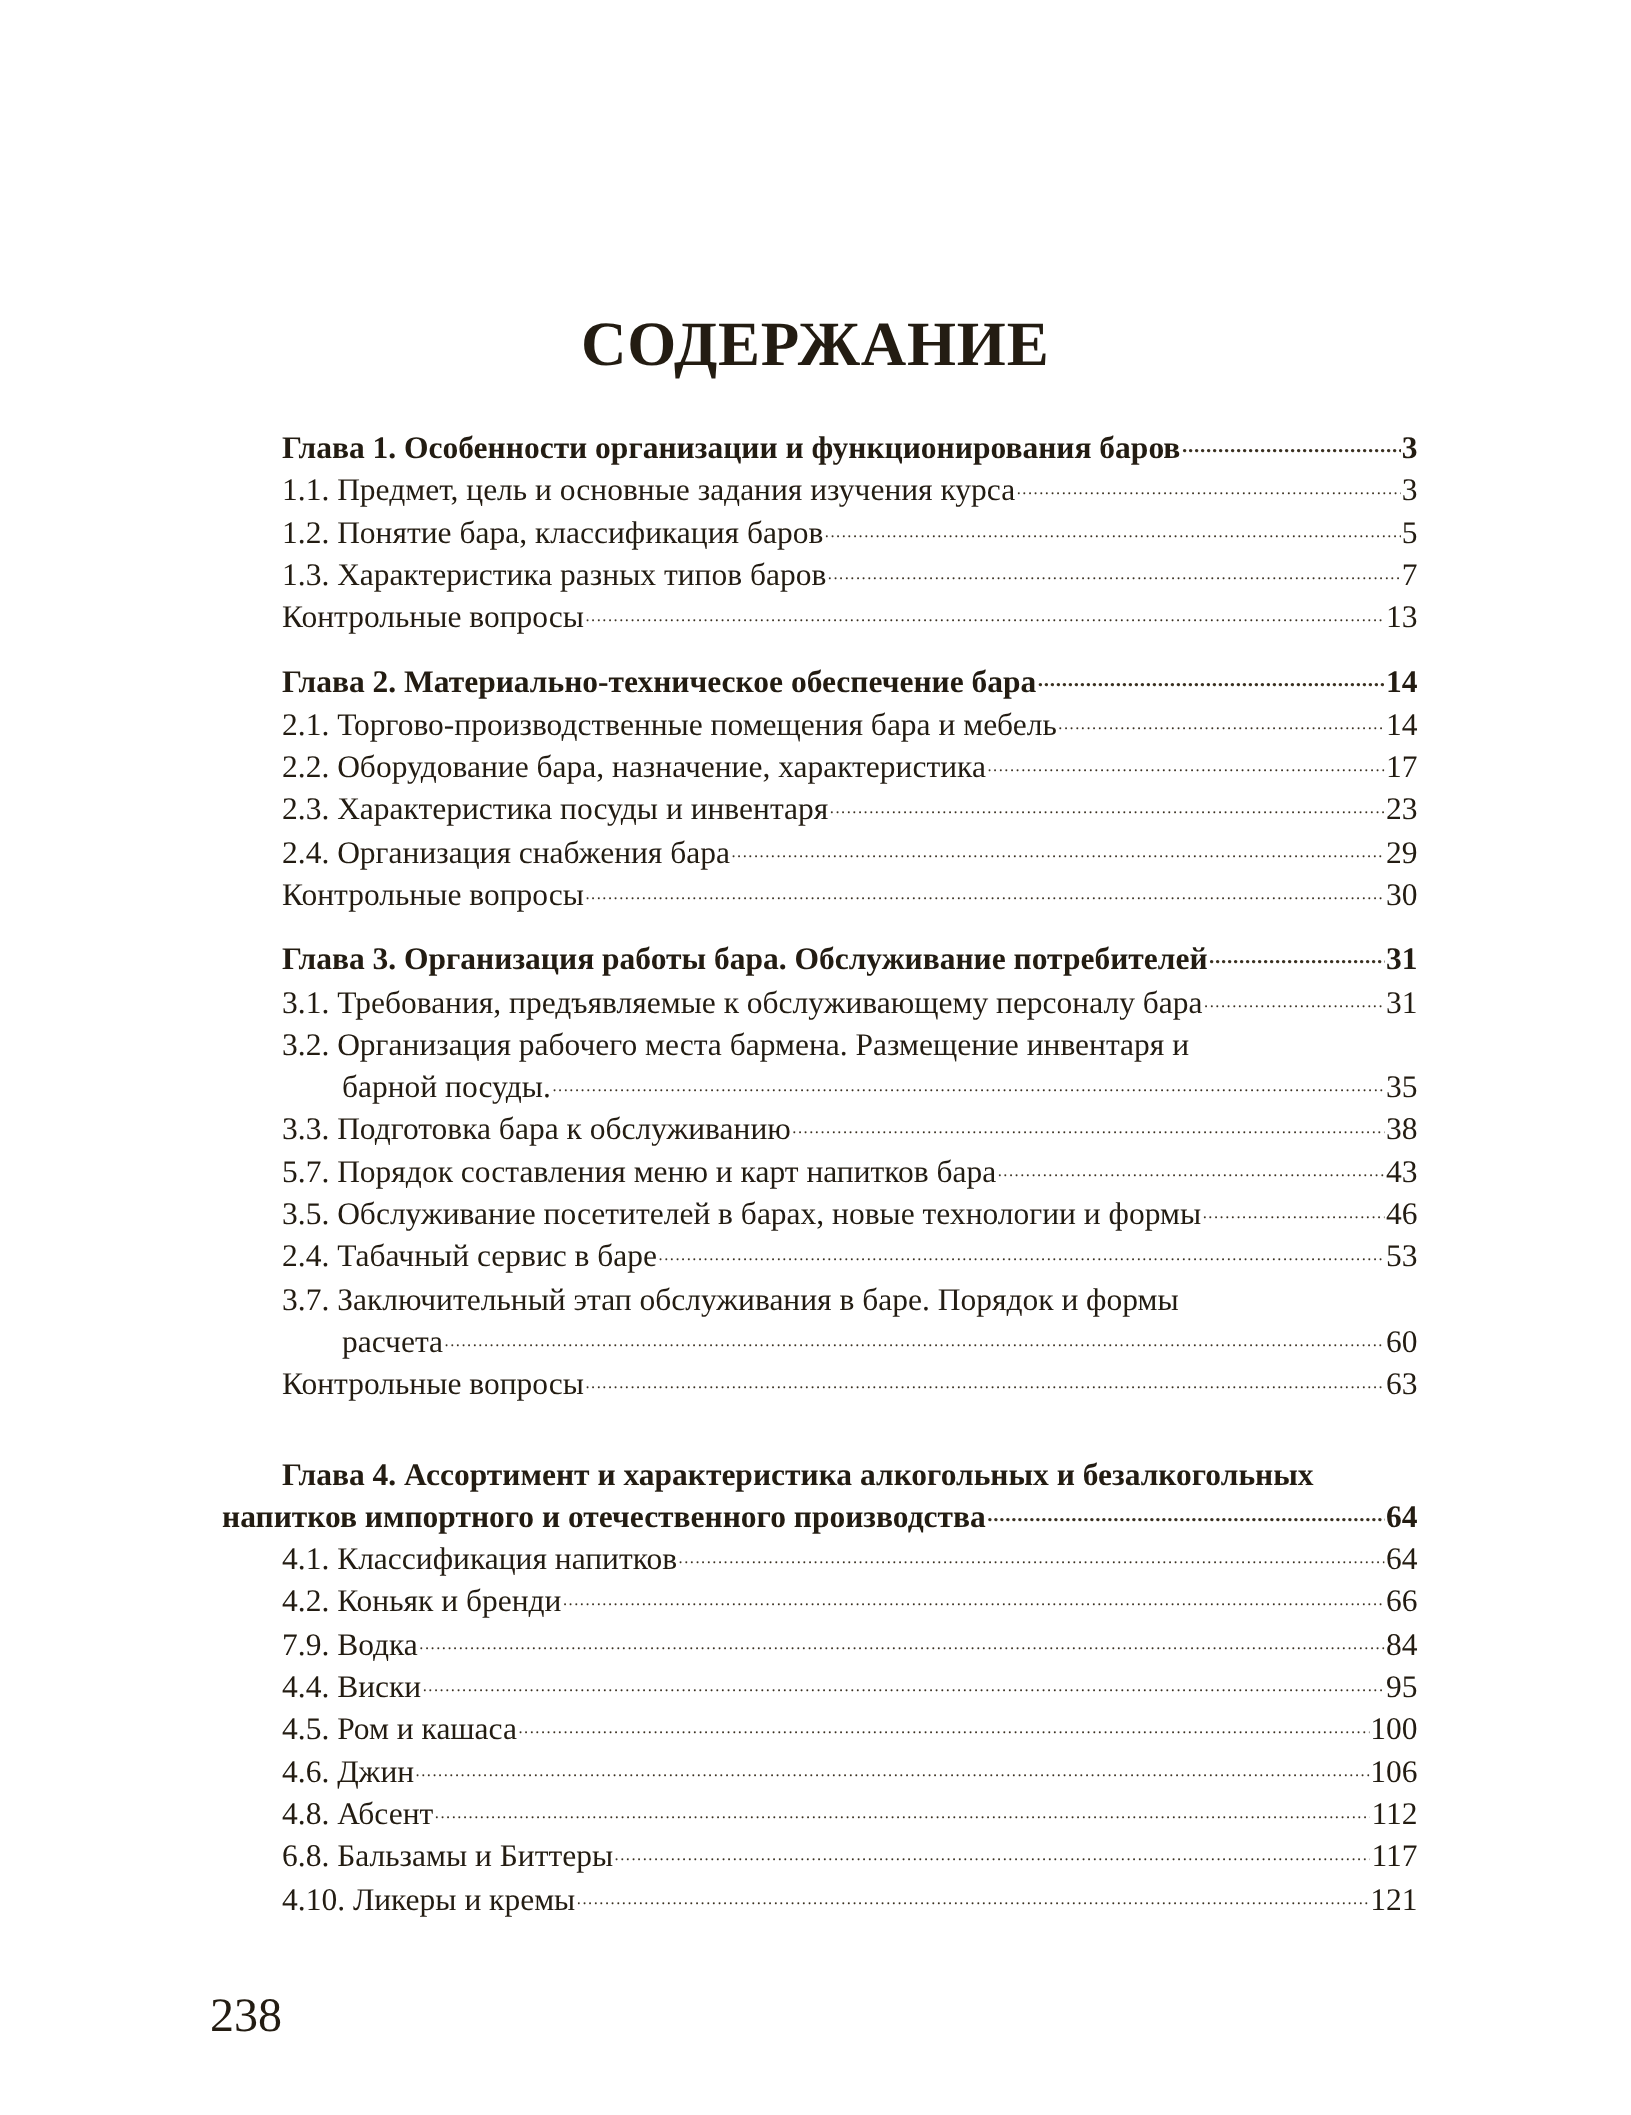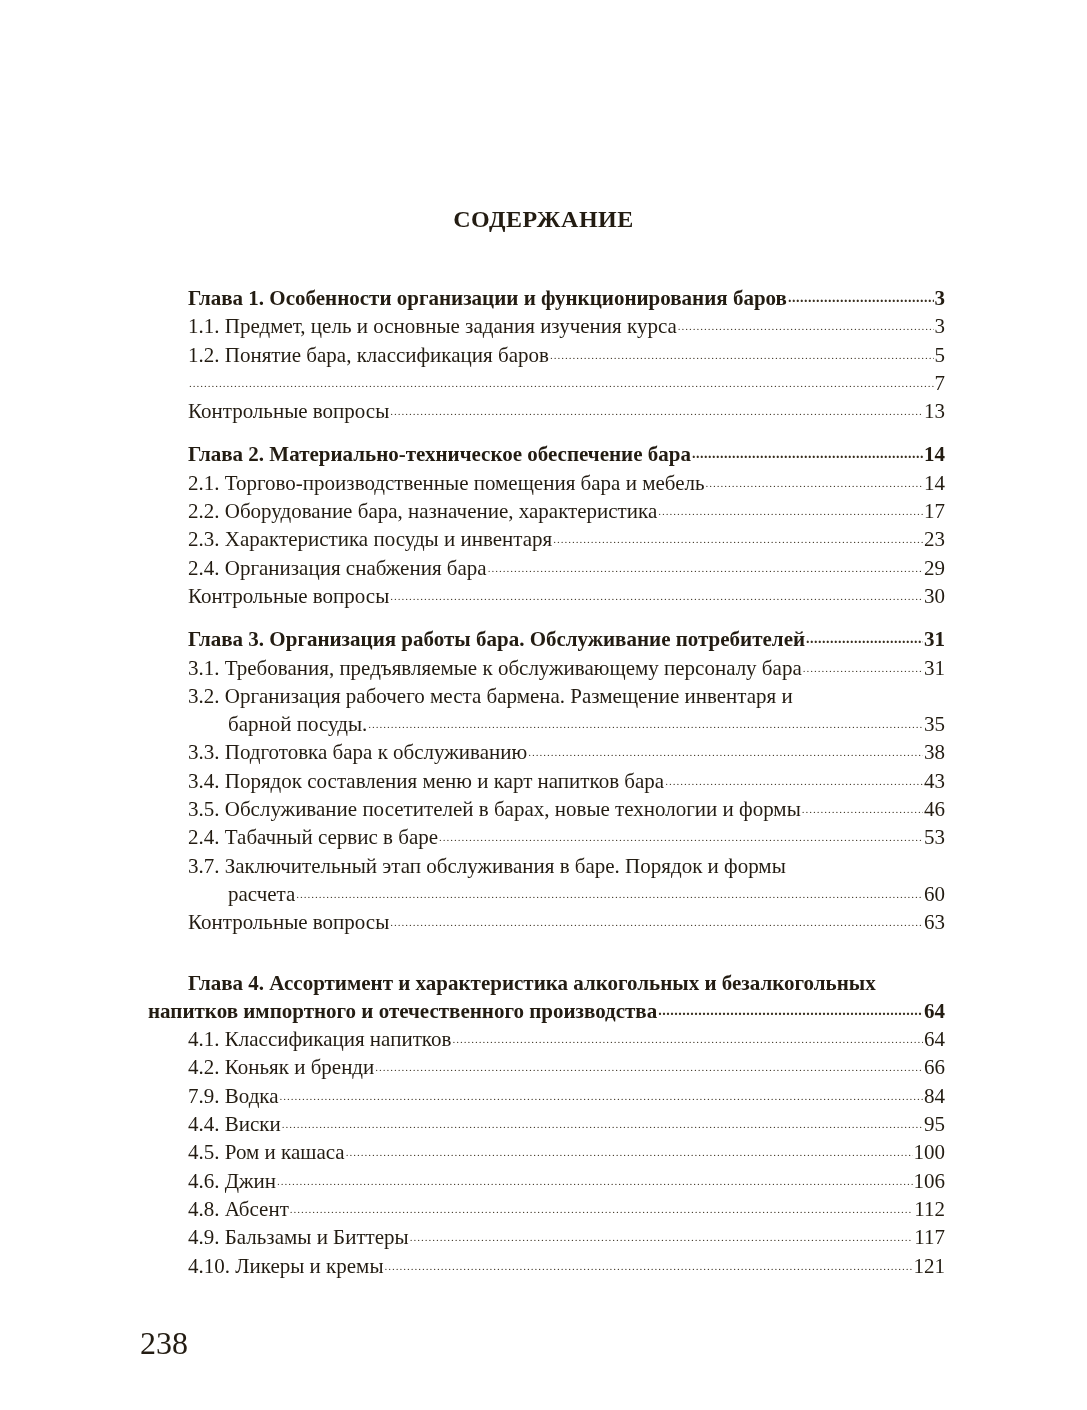--- a/index.html
+++ b/index.html
@@ -3,21 +3,21 @@
 <meta charset="utf-8">
 <style>
   html, body { margin: 0; padding: 0; background: #ffffff; }
   body {
     width: 1087px; height: 1410px; position: relative; overflow: hidden;
     font-family: "Liberation Serif", "DejaVu Serif", serif;
     color: #231c12;
   }
   .title {
     position: absolute; left: 0; width: 1087px; top: 206px;
-    text-align: center; font-weight: bold; font-size: 24px; letter-spacing: 0.5px;
+    text-align: center; font-weight: bold; font-size: 42px; letter-spacing: 0.5px;
   }
   .toc {
     position: absolute; left: 188px; width: 757px; top: 284px;
     font-size: 21px; line-height: 28.3px;
   }
   .row {
     display: flex; align-items: center; white-space: nowrap;
   }
   .row .label { flex: 0 0 auto; }
   .row .dots {
@@ -58,20 +58,21 @@
       <span class="label">1.1. Предмет, цель и основные задания изучения курса</span>
       <span class="dots"></span>
       <span class="page">3</span>
     </div>
     <div class="row">
       <span class="label">1.2. Понятие бара, классификация баров</span>
       <span class="dots"></span>
       <span class="page">5</span>
     </div>
     <div class="row">
+      <span class="label">1.3. Характеристика разных типов баров</span>
       <span class="dots"></span>
       <span class="page">7</span>
     </div>
     <div class="row">
       <span class="label">Контрольные вопросы</span>
       <span class="dots"></span>
       <span class="page">13</span>
     </div>
   </div>
 
@@ -126,21 +127,21 @@
         <span class="dots"></span>
         <span class="page">35</span>
       </div>
     </div>
     <div class="row">
       <span class="label">3.3. Подготовка бара к обслуживанию</span>
       <span class="dots"></span>
       <span class="page">38</span>
     </div>
     <div class="row">
-      <span class="label">3.4. Порядок составления меню и карт напитков бара</span>
+      <span class="label">5.7. Порядок составления меню и карт напитков бара</span>
       <span class="dots"></span>
       <span class="page">43</span>
     </div>
     <div class="row">
       <span class="label">3.5. Обслуживание посетителей в барах, новые технологии и формы</span>
       <span class="dots"></span>
       <span class="page">46</span>
     </div>
     <div class="row">
       <span class="label">2.4. Табачный сервис в баре</span>
@@ -201,21 +202,21 @@
         <span class="label">4.6. Джин</span>
         <span class="dots"></span>
         <span class="page">106</span>
       </div>
       <div class="row">
         <span class="label">4.8. Абсент</span>
         <span class="dots"></span>
         <span class="page">112</span>
       </div>
       <div class="row">
-        <span class="label">4.9. Бальзамы и Биттеры</span>
+        <span class="label">6.8. Бальзамы и Биттеры</span>
         <span class="dots"></span>
         <span class="page">117</span>
       </div>
       <div class="row">
         <span class="label">4.10. Ликеры и кремы</span>
         <span class="dots"></span>
         <span class="page">121</span>
       </div>
     </div>
   </div>

